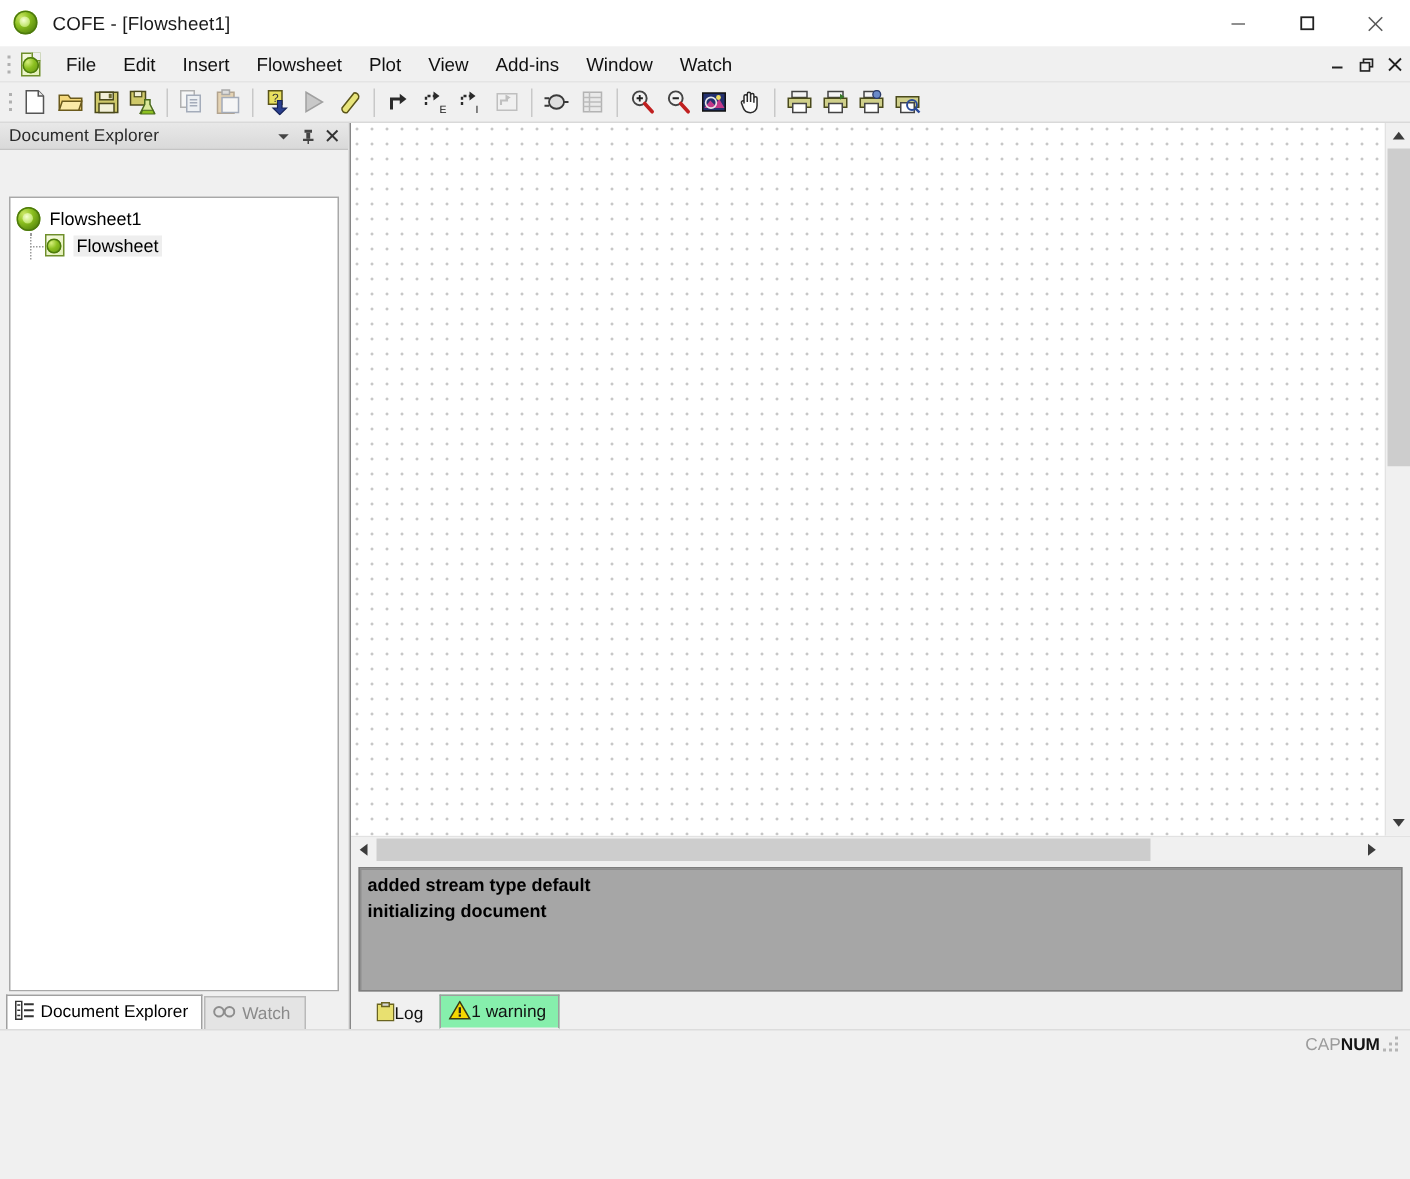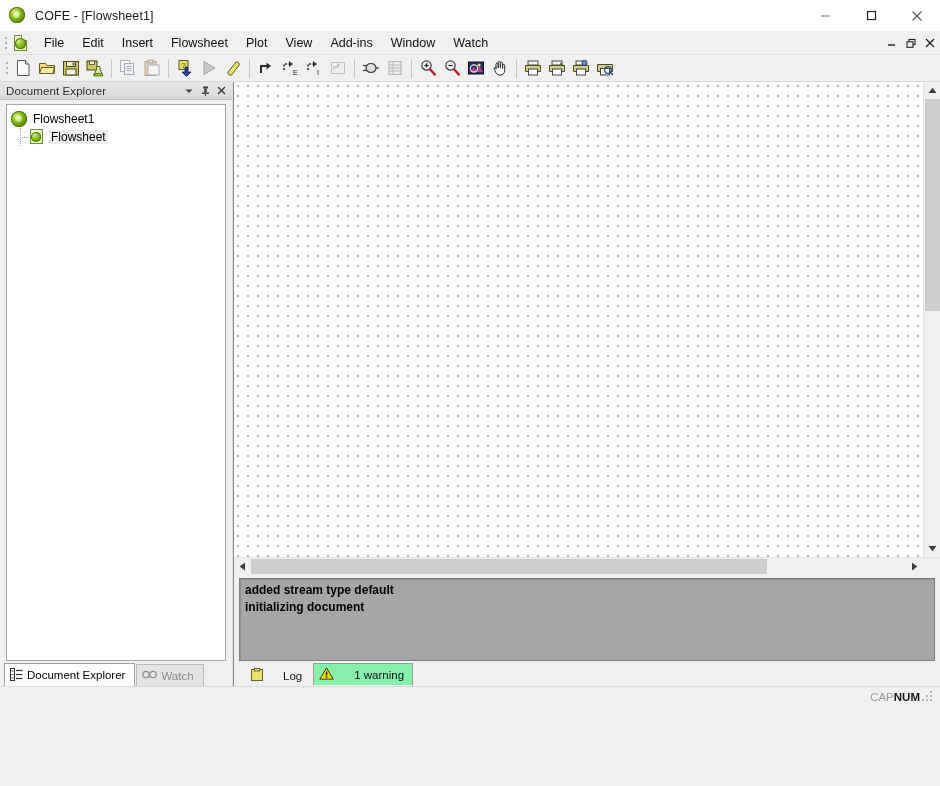--- a/index.html
+++ b/index.html
@@ -210,20 +210,21 @@
     width: 16px; height: 16px;
     display: flex; align-items: center; justify-content: center;
     color: #444;
   }
   .dock-body {
     flex: 1 1 auto;
     background: #f0f0f0;
     padding: 4px 6px 0 6px;
     min-height: 0;
     display: flex;
+    margin-top: 27px;
   }
   .tree-panel {
     flex: 1 1 auto;
     background: #ffffff;
     border: 1px solid #a8a8a8;
     overflow: hidden;
     padding: 5px 4px;
   }
   .tree-row {
     display: flex; align-items: center;
@@ -366,21 +367,21 @@
   }
   .log-tabs {
     height: 25px;
     display: flex; align-items: flex-end;
     flex: 0 0 auto;
     padding-left: 6px;
   }
   .ltab {
     height: 21px;
     display: flex; align-items: center;
-    gap: 20px;
+    gap: 0;
     padding: 0 8px 0 5px;
     font-size: 11.5px;
     color: #111;
     background: #f0f0f0;
     border: 1px solid transparent;
     margin-right: 2px;
   }
   .ltab.active {
     background: #86efac;
     border: 1px solid #9e9e9e;

